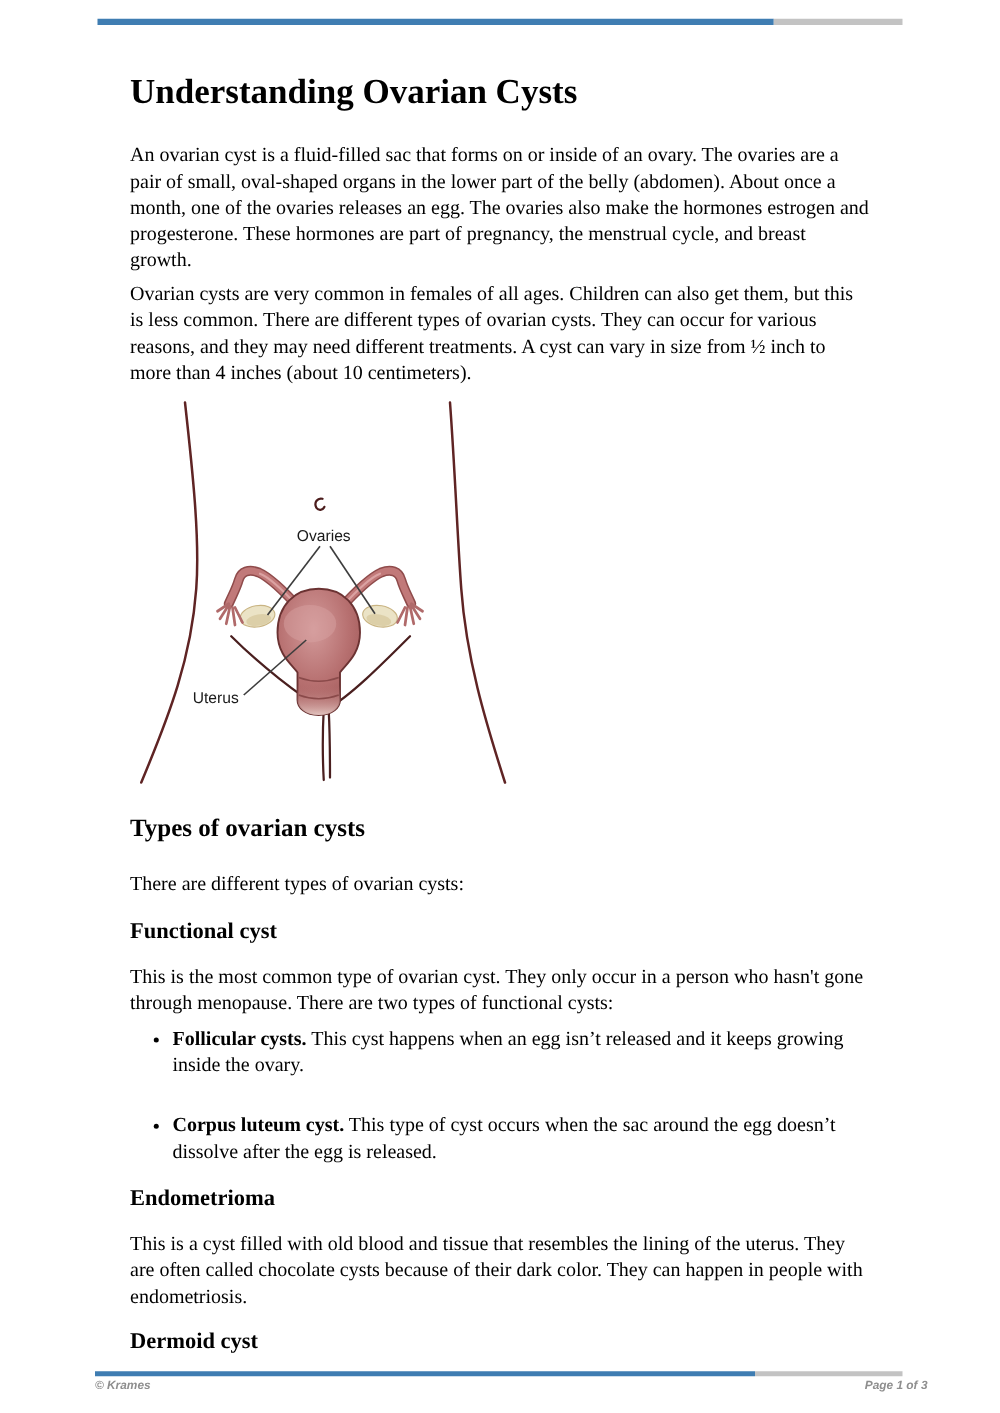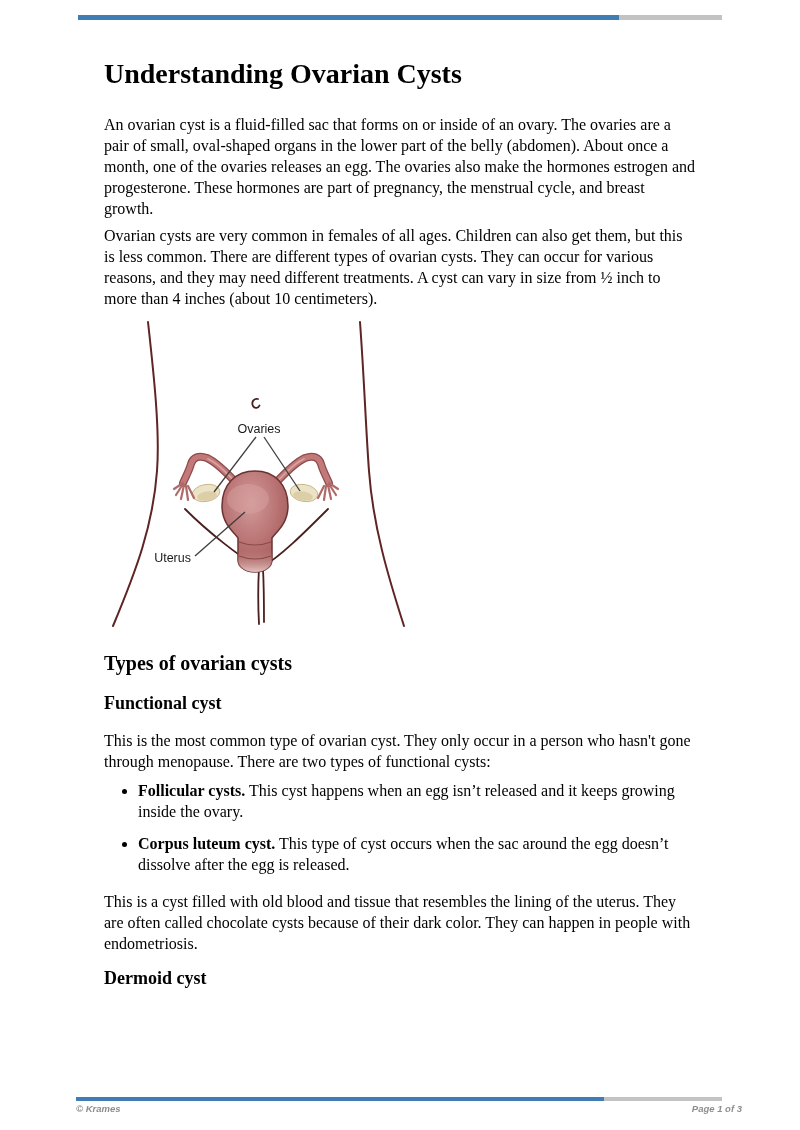--- a/index.html
+++ b/index.html
@@ -30,21 +30,21 @@
   .p-intro2 { margin-top:6px; }
   .p-types  { margin-top:20px; }
   .p-functional { margin-top:16px; }
   .p-endo   { margin-top:16px; }
   .h3-dermoid { margin-top:13px; }
 
   figure.illustration { margin:7px 0 0 -6px; padding:0; width:320px; height:320px; }
 
   ul.cyst-list { margin:8px 0 0 0; padding-left:34px; list-style:disc; }
   ul.cyst-list li { font-size:16px; line-height:21px; }
-  ul.cyst-list li + li { margin-top:11px; }
+  ul.cyst-list li + li { margin-top:27px; }
 
   .footer-meta {
     position:absolute; top:1103px; left:76px; width:666px;
     display:flex; justify-content:space-between;
     font-family:"Liberation Sans", sans-serif;
     font-style:italic; font-size:9.5px; color:#8e8e8e;font-weight:bold;
   }
 
   .fig-label {
     font-family:"Liberation Sans", sans-serif;
@@ -142,31 +142,33 @@
           <line x1="166" y1="121" x2="202" y2="175"></line>
           <line x1="97" y1="240" x2="147" y2="196"></line>
         </g>
 
         <text class="fig-label" x="161" y="117" text-anchor="middle">Ovaries</text>
         <text class="fig-label" x="93" y="246" text-anchor="end">Uterus</text>
       </svg>
     </figure>
 
     <h2>Types of ovarian cysts</h2>
+    <p class="p-types">There are different types of ovarian cysts:</p>
 
     <h3>Functional cyst</h3>
     <p class="p-functional">This is the most common type of ovarian cyst. They only occur in a person who hasn't gone through menopause. There are two types of functional cysts:</p>
 
     <ul class="cyst-list">
       <li><b>Follicular cysts.</b>
         <span>This cyst happens when an egg isn’t released and it keeps growing inside the ovary.</span></li>
       <li><b>Corpus luteum cyst.</b>
         <span>This type of cyst occurs when the sac around the egg doesn’t dissolve after the egg is released.</span></li>
     </ul>
 
+    <h3>Endometrioma</h3>
     <p class="p-endo">This is a cyst filled with old blood and tissue that resembles the lining of the uterus. They are often called chocolate cysts because of their dark color. They can happen in people with endometriosis.</p>
 
     <h3 class="h3-dermoid">Dermoid cyst</h3>
 
   </div>
 
   <div class="rule rule-bottom">
     <div class="rule-blue"></div>
     <div class="rule-gray"></div>
   </div>

